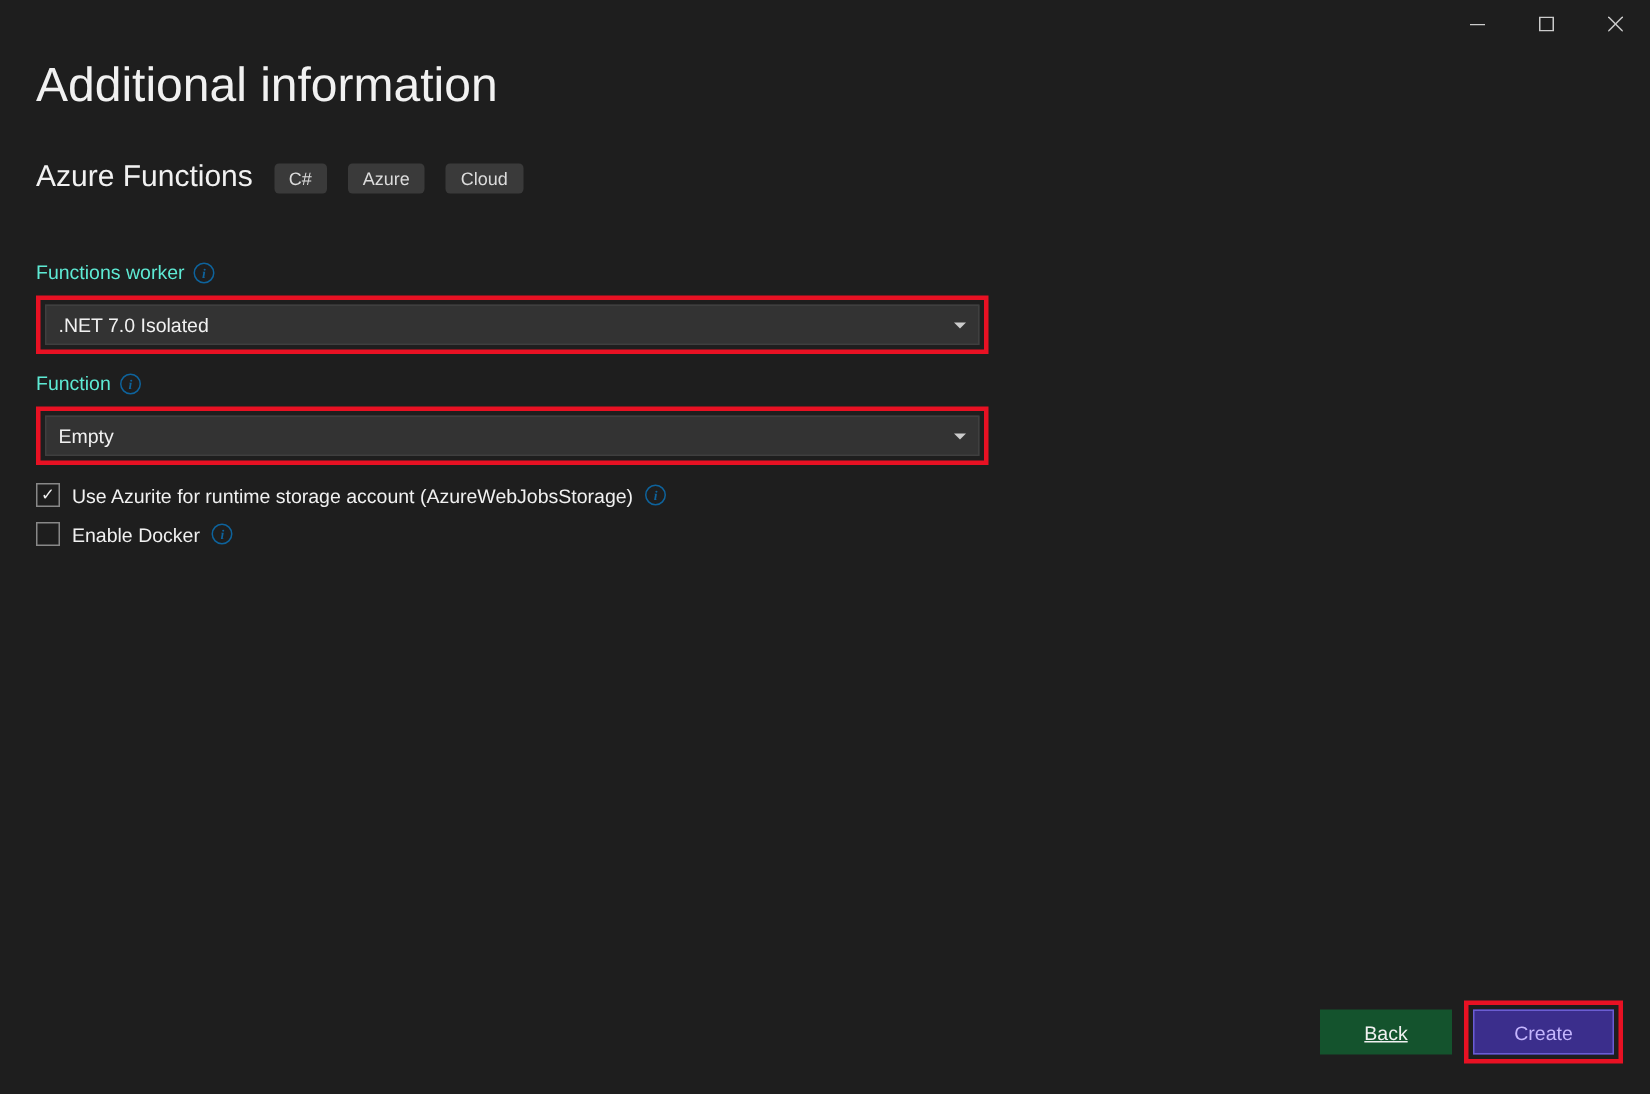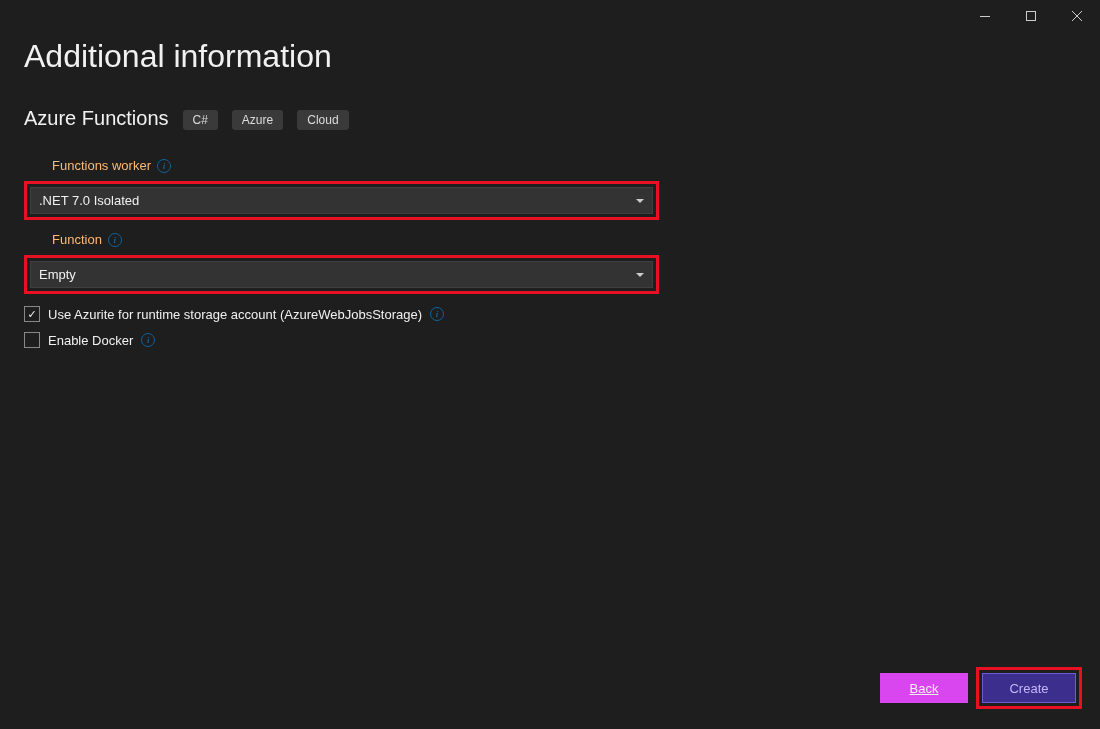--- a/index.html
+++ b/index.html
@@ -36,45 +36,44 @@
       padding: 0 24px;
     }
     .page-title {
       font-size: 32px;
       font-weight: 350;
       margin-top: 6px;
       margin-bottom: 32px;
     }
     .section-row {
       display: flex;
-      align-items: flex-end;
+      align-items: center;
       gap: 14px;
-      margin-bottom: 28px;
+      margin-bottom: 44px;
     }
     .section-title {
       font-size: 20px;
       font-weight: 350;
     }
     .tag {
       background: #3a3a3a;
       color: #dcdcdc;
       font-size: 12px;
       padding: 3px 10px;
       border-radius: 3px;
     }
     .field-label-row {
       display: flex;
       align-items: center;
       gap: 6px;
       margin-bottom: 8px;
     }
     .field-label {
       font-size: 13px;
-      color: #fdba74;
-      margin-left: 28px;
+      color: #5eead4;
     }
     .info-icon {
       width: 14px;
       height: 14px;
       border: 1.3px solid #0e639c;
       border-radius: 50%;
       display: inline-flex;
       align-items: center;
       justify-content: center;
       color: #0e639c;
@@ -140,21 +139,21 @@
       position: absolute;
       bottom: 20px;
       right: 18px;
       display: flex;
       align-items: center;
       gap: 8px;
     }
     .btn-back {
       width: 88px;
       height: 30px;
-      background: #d946ef;
+      background: #14532d;
       color: #f1f1f1;
       font-size: 13px;
       display: flex;
       align-items: center;
       justify-content: center;
       cursor: pointer;
       border: none;
       text-decoration: underline;
     }
     .btn-create-highlight {

